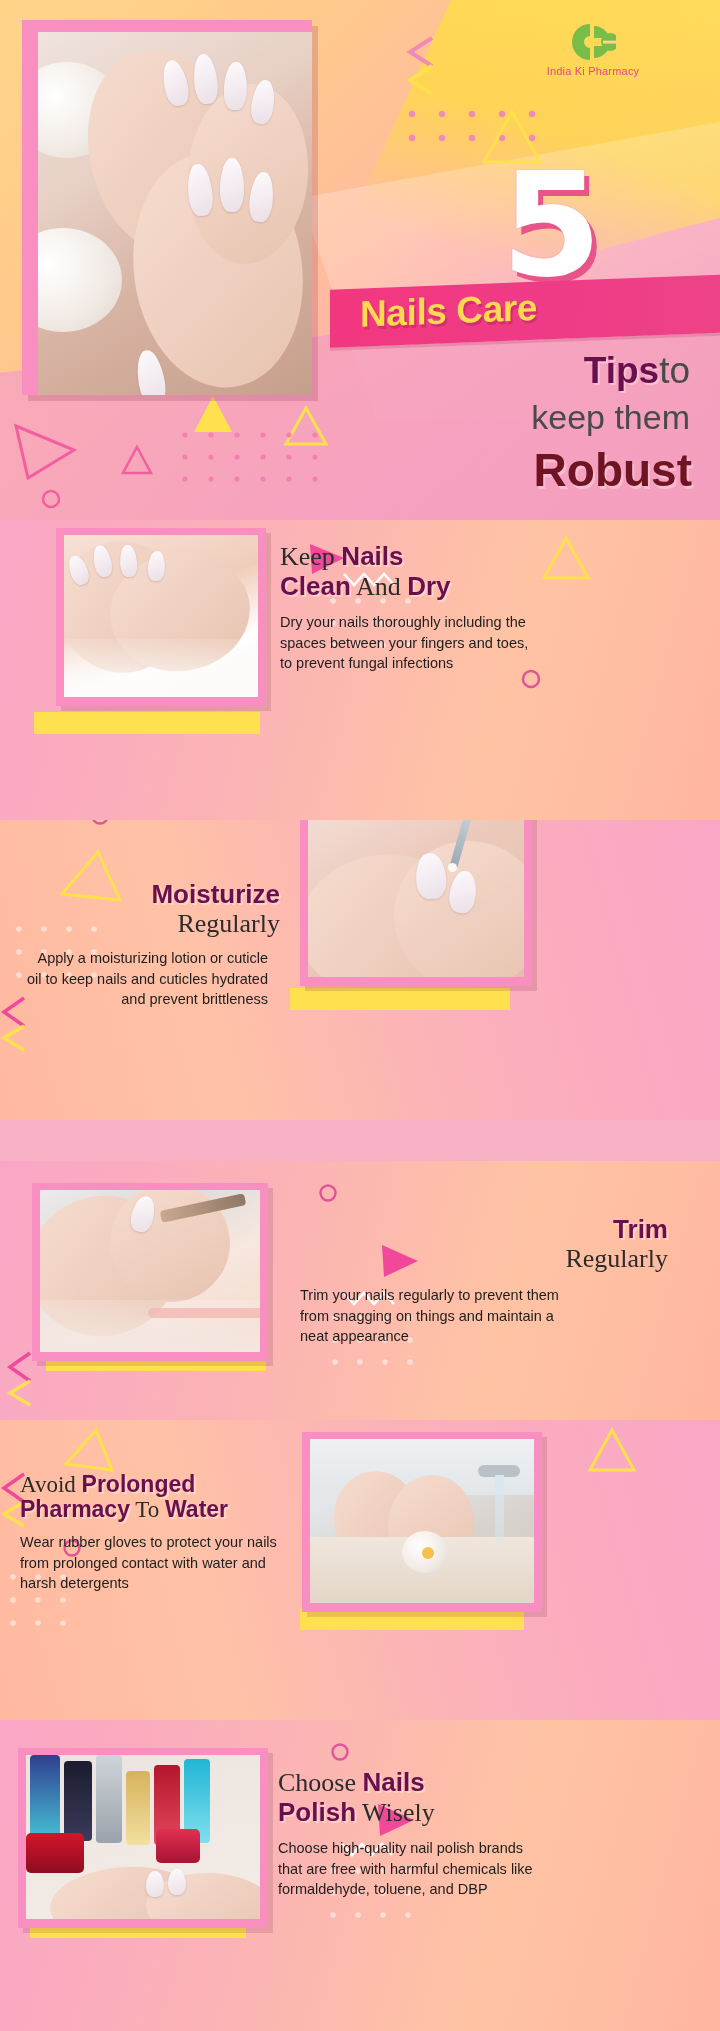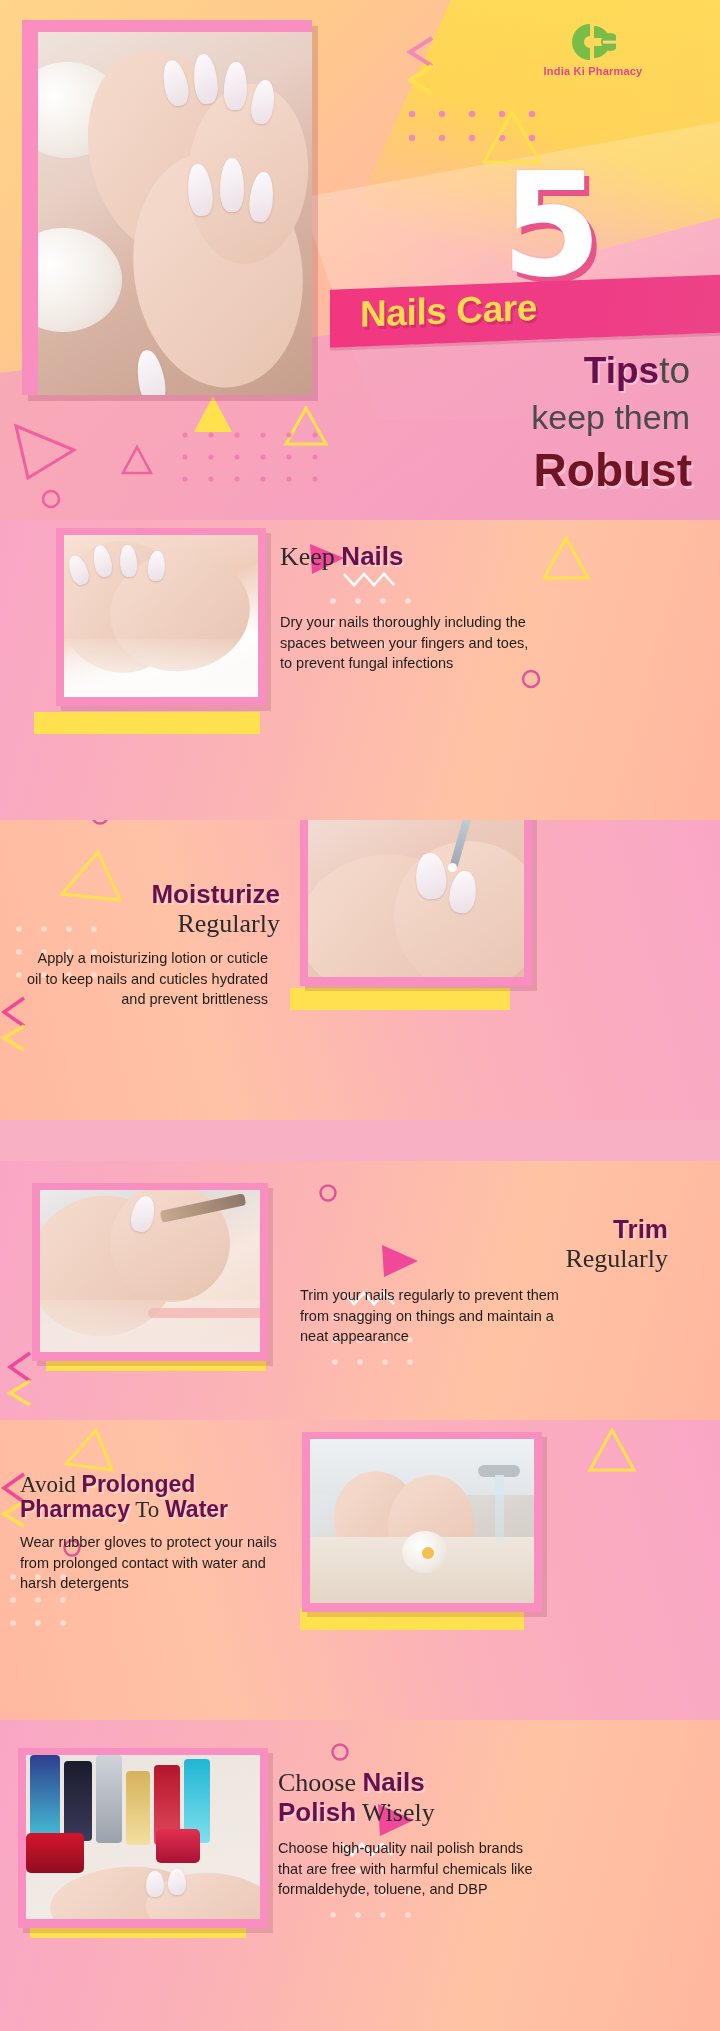--- a/index.html
+++ b/index.html
@@ -61,21 +61,21 @@
   .ph-flower{ position:absolute; border-radius:50%;
     background:radial-gradient(circle at 38% 35%,#ffffff,#f1eae4 60%,#dfd3cc 100%);}
 
   .logo {
     position:absolute; right:22px; top:22px; width:210px; text-align:center;
   }
   .logo-mark { width:46px; height:40px; display:block; margin:0 auto 2px; }
   .logo-word { font-size:32px; font-weight:bold; color:#00959c; letter-spacing:-1.2px; line-height:1; }
   .logo-word .dotcom{ font-size:17px; color:#00959c; font-weight:bold; letter-spacing:0;}
   .logo-tm{ font-size:8px; vertical-align:super; color:#00959c;}
-  .logo-tag { margin-top:3px; font-size:11px; color:#e8468a; font-weight:bold; letter-spacing:.2px;}
+  .logo-tag { margin-top:3px; font-size:11px; color:#e8468a; font-weight:normal; letter-spacing:.2px;}
 
   .big-five {
     position:absolute; right:118px; top:158px;
     font-size:145px; line-height:.92; font-weight:bold; color:#ffffff;
     text-shadow:5px 6px 0 #e8548a, 0 0 1px #e8548a;
     font-family:"DejaVu Sans", sans-serif;
   }
 
   .banner {
     position:absolute; left:330px; top:282px; width:400px; height:58px;
@@ -270,20 +270,21 @@
         <div class="ph-nail" style="left:6px;top:20px;width:17px;height:30px;transform:rotate(-20deg);"></div>
         <div class="ph-nail" style="left:30px;top:10px;width:17px;height:32px;transform:rotate(-12deg);"></div>
         <div class="ph-nail" style="left:56px;top:10px;width:17px;height:32px;transform:rotate(-4deg);"></div>
         <div class="ph-nail" style="left:84px;top:16px;width:17px;height:30px;transform:rotate(4deg);"></div>
         <div style="position:absolute;left:0;bottom:0;width:210px;height:58px;background:linear-gradient(180deg,rgba(255,255,255,.1),#fdfcfb);"></div>
       </div>
     </div>
 
     <div class="tip-title" style="left:280px;top:22px;width:420px;font-size:26px;">
       <div><span class="pl">Keep </span><span class="hl">Nails</span></div>
+      <div><span class="hl">Clean</span><span class="pl"> And </span><span class="hl">Dry</span></div>
     </div>
     <div class="tip-body" style="left:280px;top:92px;width:256px;">Dry your nails thoroughly including the spaces between your fingers and toes, to prevent fungal infections</div>
   </div>
 
   <div class="band band-b" style="top:820px;height:300px;text-align:right;">
     <svg class="tri-out" style="left:58px;top:28px;" width="66" height="62">
       <polygon points="40,4 62,52 4,46" fill="none" stroke="#ffe14d" stroke-width="3"></polygon>
     </svg>
     <svg class="dotgrid" style="left:14px;top:104px;" width="118" height="70">
       <g fill="#ffffff" opacity=".5">

